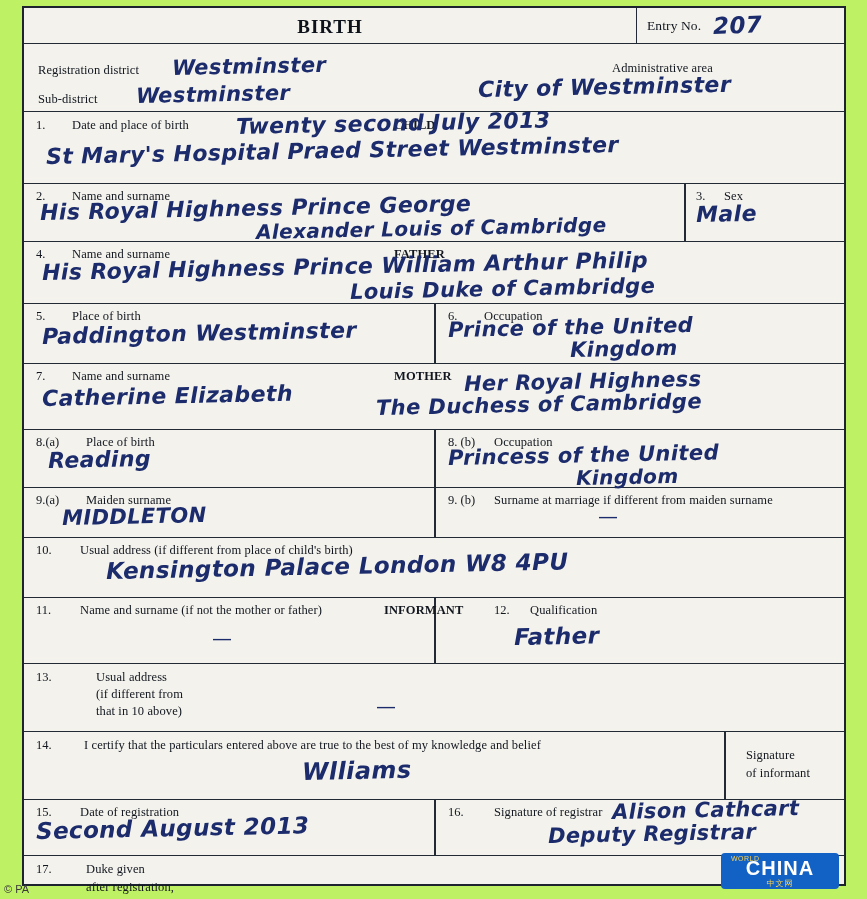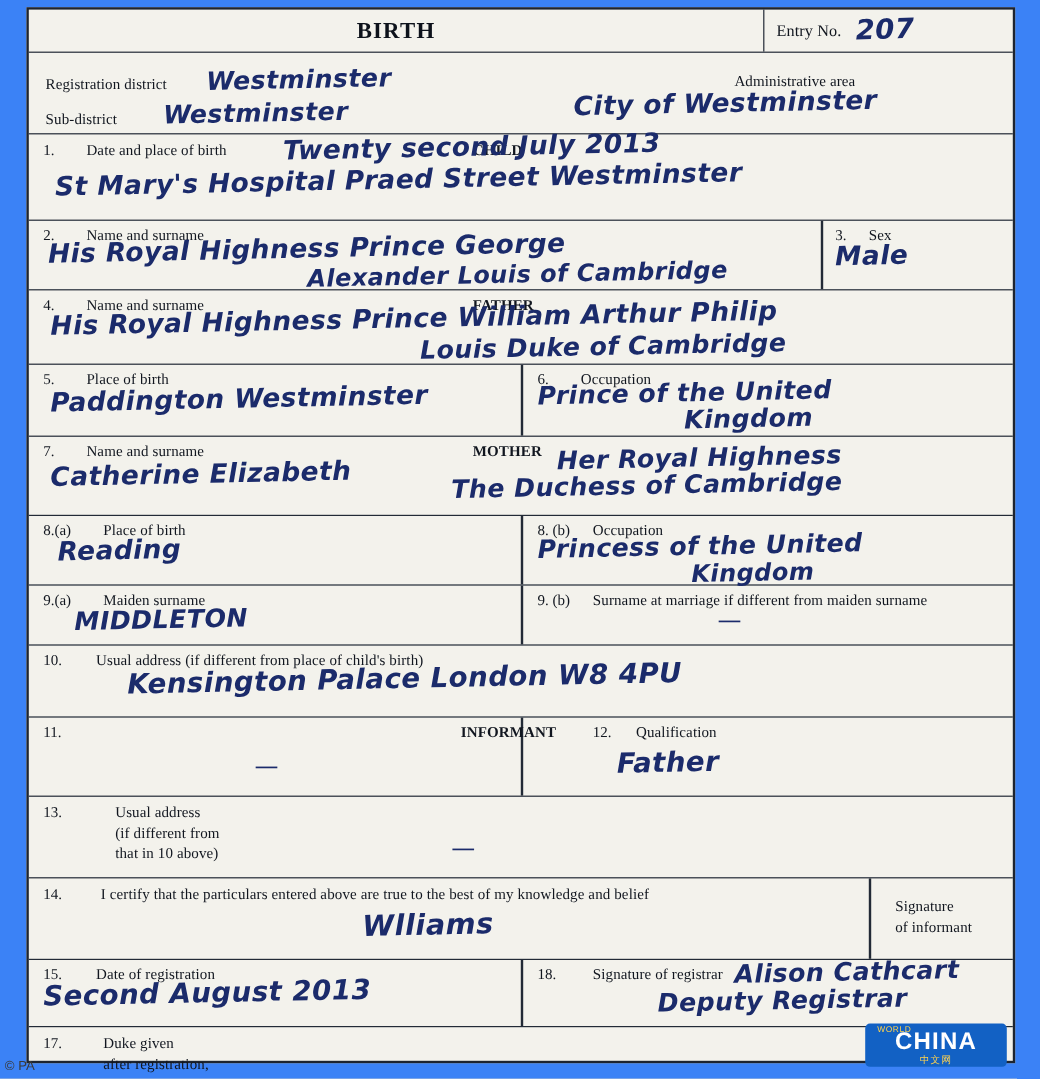--- a/index.html
+++ b/index.html
@@ -12,21 +12,21 @@
     height: 899px;
     font-family: "Liberation Serif", serif;
     position: relative;
     overflow: hidden;
   }
   .page {
     position: absolute;
     left: 0; top: 0;
     width: 867px;
     height: 899px;
-    background: #3b82f6;
+    background: #bef264;
   }
   .cert {
     position: absolute;
     left: 22px;
     top: 6px;
     width: 824px;
     height: 880px;
     background: #f3f2ec;
     border: 2px solid #1d2430;
     box-sizing: border-box;
@@ -277,20 +277,21 @@
 
     <div class="row r-addr">
       <span class="num lbl-abs" style="left:12px; top:5px;">10.</span>
       <span class="printed lbl-abs" style="left:56px; top:5px;">Usual address (if different from place of child's birth)</span>
       <span class="hand" style="position:absolute; left:82px; top:20px; font-size:23px;">Kensington Palace London W8 4PU</span>
     </div>
 
     <div class="row r-informant">
       <div class="vline" style="left:410px;"></div>
       <span class="num lbl-abs" style="left:12px; top:5px;">11.</span>
+      <span class="printed lbl-abs" style="left:56px; top:5px;">Name and surname (if not the mother or father)</span>
       <span class="printed center-title lbl-abs" style="left:360px; top:5px;">INFORMANT</span>
       <span class="dash" style="position:absolute; left:188px; top:28px;">—</span>
       <span class="num lbl-abs" style="left:470px; top:5px;">12.</span>
       <span class="printed lbl-abs" style="left:506px; top:5px;">Qualification</span>
       <span class="hand" style="position:absolute; left:490px; top:26px; font-size:23px;">Father</span>
     </div>
 
     <div class="row r-usual">
       <span class="num lbl-abs" style="left:12px; top:6px;">13.</span>
       <span class="printed lbl-abs" style="left:72px; top:6px;">Usual address</span>
@@ -306,21 +307,21 @@
       <span class="hand" style="position:absolute; left:278px; top:26px; font-size:24px;">Wlliams</span>
       <span class="printed lbl-abs" style="left:722px; top:16px;">Signature</span>
       <span class="printed lbl-abs" style="left:722px; top:34px;">of informant</span>
     </div>
 
     <div class="row r-dateofreg">
       <div class="vline" style="left:410px;"></div>
       <span class="num lbl-abs" style="left:12px; top:5px;">15.</span>
       <span class="printed lbl-abs" style="left:56px; top:5px;">Date of registration</span>
       <span class="hand" style="position:absolute; left:12px; top:18px; font-size:23px;">Second August 2013</span>
-      <span class="num lbl-abs" style="left:424px; top:5px;">18.</span>
+      <span class="num lbl-abs" style="left:424px; top:5px;">16.</span>
       <span class="printed lbl-abs" style="left:470px; top:5px;">Signature of registrar</span>
       <span class="hand" style="position:absolute; left:588px; top:0px; font-size:21px;">Alison Cathcart</span>
       <span class="hand" style="position:absolute; left:524px; top:24px; font-size:21px;">Deputy Registrar</span>
     </div>
 
     <div class="row r-namegiven">
       <span class="num lbl-abs" style="left:12px; top:6px;">17.</span>
       <span class="printed lbl-abs" style="left:62px; top:6px;">Duke given</span>
       <span class="printed lbl-abs" style="left:62px; top:24px;">after registration,</span>
       <span class="printed lbl-abs" style="left:62px; top:42px;">and surname</span>

